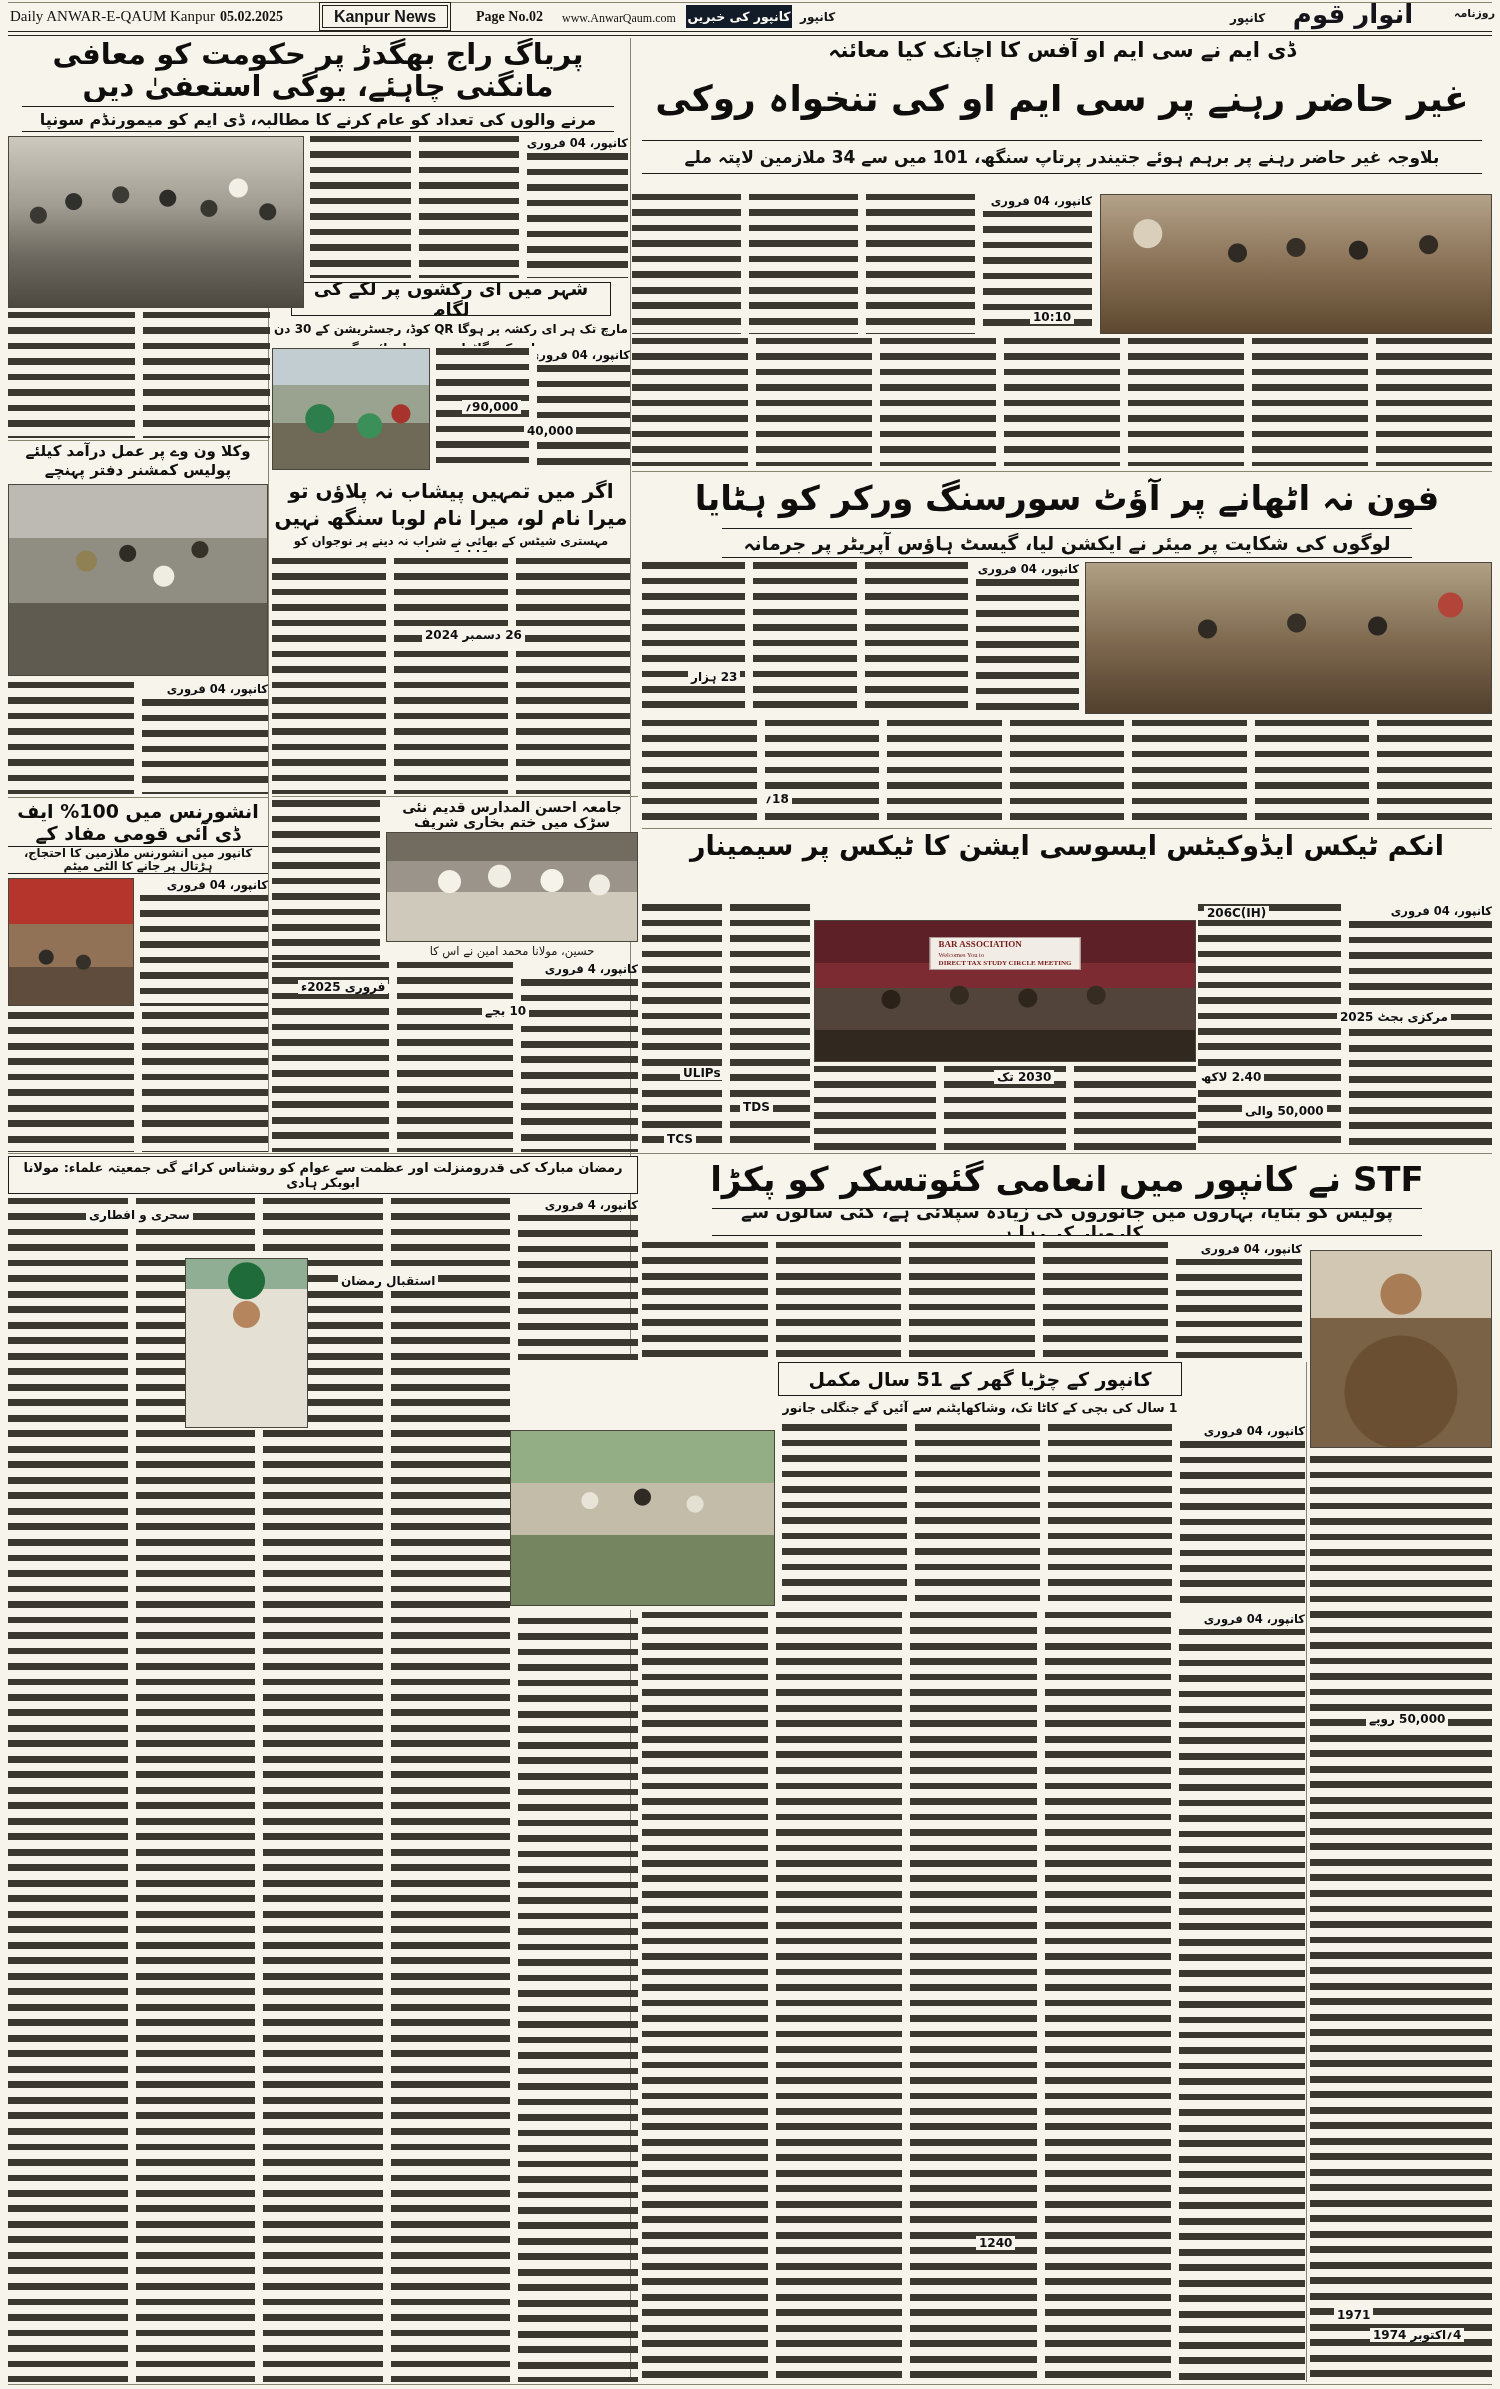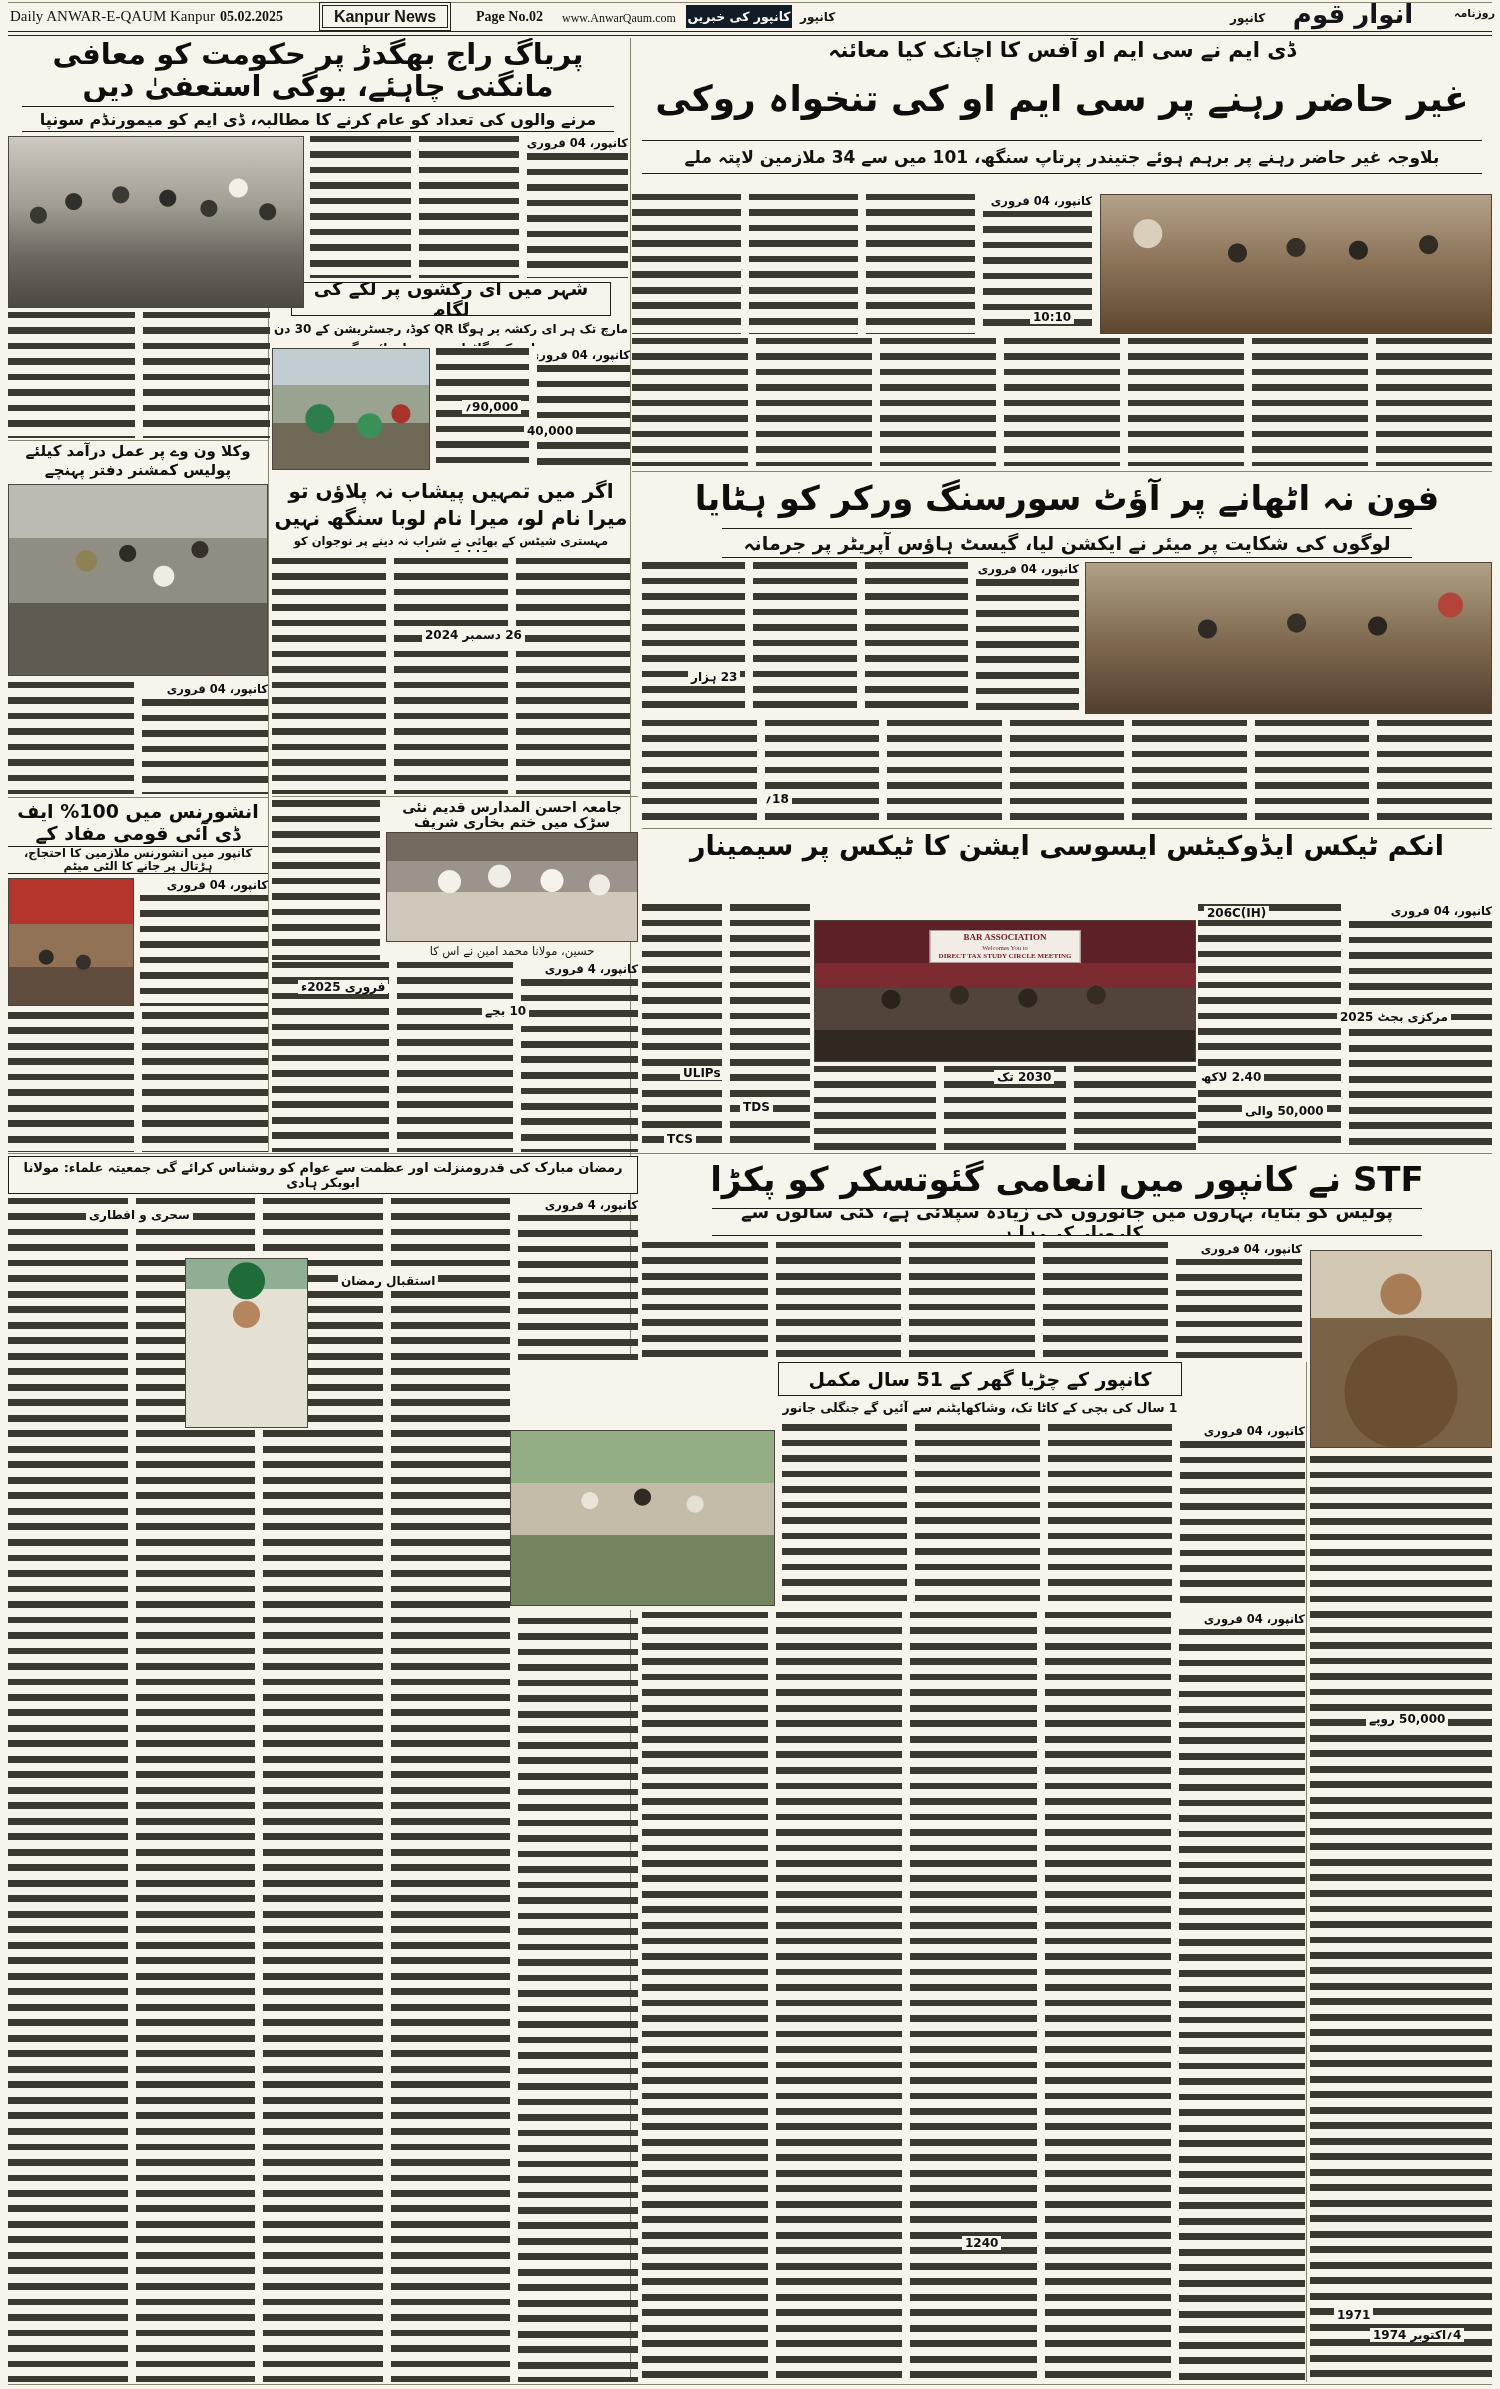--- a/index.html
+++ b/index.html
@@ -18,21 +18,21 @@
 .greek{flex:1;background-image:repeating-linear-gradient(to bottom,#3b382f 0px 6.5px,transparent 6.5px 15.5px)}
 .lead{direction:rtl;font-size:11.5px;line-height:15px;font-weight:bold;text-align:right;color:#0f0f12;margin-bottom:2px;white-space:nowrap;overflow:hidden}
 .frag{position:absolute;direction:rtl;font-weight:bold;font-size:12px;color:#0f0f12;background:#f7f4ec;padding:0 3px;white-space:nowrap;z-index:3}
 .vrule{width:1px;background:#87846f}
 .hrule{height:1px;background:#87846f}
 .double-rule{height:5px;border-top:1.4px solid #26251d;border-bottom:1.4px solid #26251d}
 .kn-box{font-family:Liberation Sans, sans-serif;font-weight:bold;display:flex;align-items:center;justify-content:center;border:1.3px solid #23221b;outline:1px solid #23221b;outline-offset:2px;background:#f7f4ec;white-space:nowrap}
 .udark{display:flex;align-items:center;justify-content:center;background:#121b28;color:#fbfaf4;direction:rtl;font-weight:bold;white-space:nowrap}
 .nameplate{font-weight:bold;text-align:center;color:#14141a;letter-spacing:1px;direction:rtl;white-space:nowrap}
 .cap{direction:rtl;color:#191915;text-align:center;overflow:hidden;white-space:nowrap}
-.banner{position:absolute;top:9px;left:50%;transform:translateX(-50%);background:rgba(250,248,240,.95);color:#77201f;text-align:center;padding:1px 8px;font-family:"Liberation Serif",serif;line-height:1.3;border:1px solid #b09a97}
+.banner{position:absolute;top:16px;left:50%;transform:translateX(-50%);background:rgba(250,248,240,.95);color:#77201f;text-align:left;padding:1px 8px;font-family:"Liberation Serif",serif;line-height:1.3;border:1px solid #b09a97}
 .banner .b1{font-size:9px;font-weight:bold;white-space:nowrap}
 .banner .b2{font-size:6.5px;white-space:nowrap}
 .banner .b3{font-size:7px;font-weight:bold;white-space:nowrap}
 .ph-crowd{background:
  radial-gradient(circle at 78% 30%,#f2efe6 0 9px,transparent 10px),
  radial-gradient(circle at 22% 38%,#30302c 0 8px,transparent 9px),
  radial-gradient(circle at 38% 34%,#3c3a34 0 8px,transparent 9px),
  radial-gradient(circle at 54% 36%,#2e2c28 0 8px,transparent 9px),
  radial-gradient(circle at 68% 42%,#383630 0 8px,transparent 9px),
  radial-gradient(circle at 88% 44%,#34322c 0 8px,transparent 9px),
@@ -353,21 +353,21 @@
     <div class="cols" style="left:0;top:0;width:663px;height:770px">
       <div class="col">
         <div class="lead">کانپور، 04 فروری</div>
         <div class="greek"></div>
       </div>
       <div class="col greek"></div>
       <div class="col greek"></div>
       <div class="col greek"></div>
       <div class="col greek"></div>
     </div>
-    <span class="frag" style="left:320px;top:624px">1240</span>
+    <span class="frag" style="left:334px;top:624px">1240</span>
   </section>
 
   <section class="abs" style="left:1310px;top:1456px;width:182px;height:926px">
     <div class="cols" style="left:0;top:0;width:182px;height:926px">
       <div class="col greek"></div>
     </div>
     <span class="frag" style="left:56px;top:256px">50,000 روپے</span>
     <span class="frag" style="left:24px;top:852px">1971</span>
     <span class="frag" style="left:60px;top:872px">4؍اکتوبر 1974</span>
   </section>

